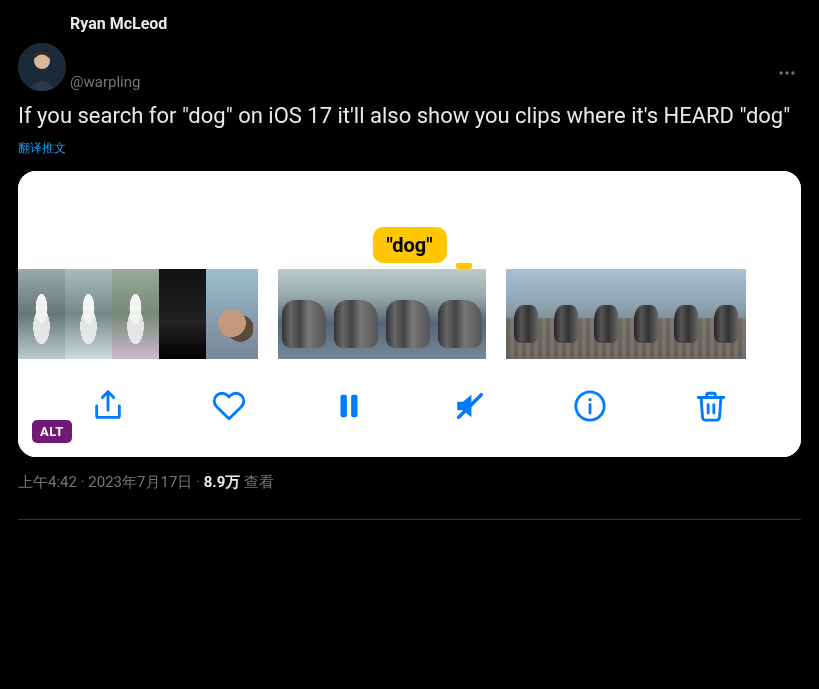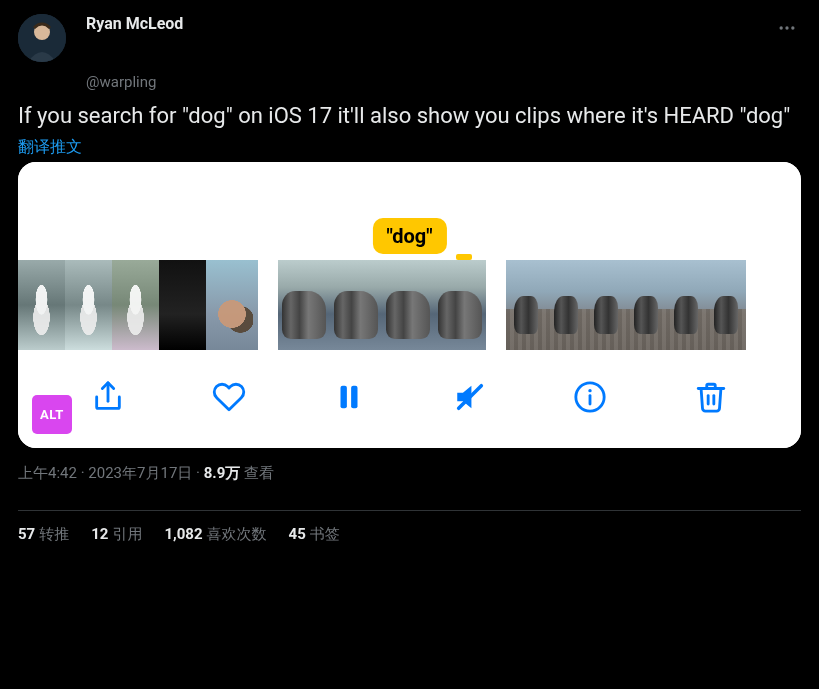--- a/index.html
+++ b/index.html
@@ -9,22 +9,22 @@
     font-family: -apple-system, BlinkMacSystemFont, "Segoe UI", Roboto, Helvetica, Arial, sans-serif;
     width: 819px;
     height: 689px;
     overflow: hidden;
   }
   .tweet {
     padding: 14px 18px 0 18px;
   }
   .header {
     display: flex;
-    align-items: flex-start;
-    gap: 20px;
+    align-items: flex-end;
+    gap: 4px;
     margin-bottom: 10px;
   }
   .avatar {
     width: 48px;
     height: 48px;
     border-radius: 50%;
     background: linear-gradient(135deg, #2a3a4a 0%, #1a2530 100%);
     display: flex;
     align-items: center;
     justify-content: center;
@@ -50,24 +50,24 @@
     cursor: pointer;
   }
   .tweet-text {
     font-size: 22px;
     line-height: 1.35;
     color: #e7e9ea;
     margin-bottom: 6px;
   }
   .translate-link {
     color: #1d9bf0;
-    font-size: 16px;
+    font-size: 12px;
     cursor: pointer;
     display: inline-block;
-    margin-bottom: 4px;
+    margin-bottom: 14px;
   }
   .media-card {
     background: #fff;
     border-radius: 18px;
     overflow: hidden;
     position: relative;
   }
   .media-top {
     height: 98px;
     background: #fff;
@@ -162,25 +162,25 @@
   .ctrl {
     color:#007aff;
     width:42px; height:42px;
     display:flex; align-items:center; justify-content:center;
     cursor:pointer;
   }
   .ctrl svg { width:34px; height:34px; }
   .alt-badge {
     position:absolute;
     left:14px; bottom:14px;
-    background:#d946ef;
+    background:#701a75;
     color:#fff;
     font-weight:700;
     font-size:13px;
-    padding:12px 8px;
+    padding:4px 8px;
     border-radius:5px;
     letter-spacing:.5px;
   }
   .meta {
     color:#71767b;
     font-size:15px;
     margin-top:16px;
     padding-bottom:27px;
     border-bottom:1px solid #2f3336;
   }
@@ -299,20 +299,14 @@
       </div>
     </div>
 
     <div class="alt-badge">ALT</div>
   </div>
 
   <div class="meta">
     <span>上午4:42</span><span> · </span><span>2023年7月17日</span><span> · </span><span class="views-count">8.9万</span><span> 查看</span>
   </div>
 
-  <div class="stats">
-    <span class="stat"><span class="num">57</span><span>转推</span></span>
-    <span class="stat"><span class="num">12</span><span>引用</span></span>
-    <span class="stat"><span class="num">1,082</span><span>喜欢次数</span></span>
-    <span class="stat"><span class="num">45</span><span>书签</span></span>
-  </div>
 
 </div>
 
 </body></html>

